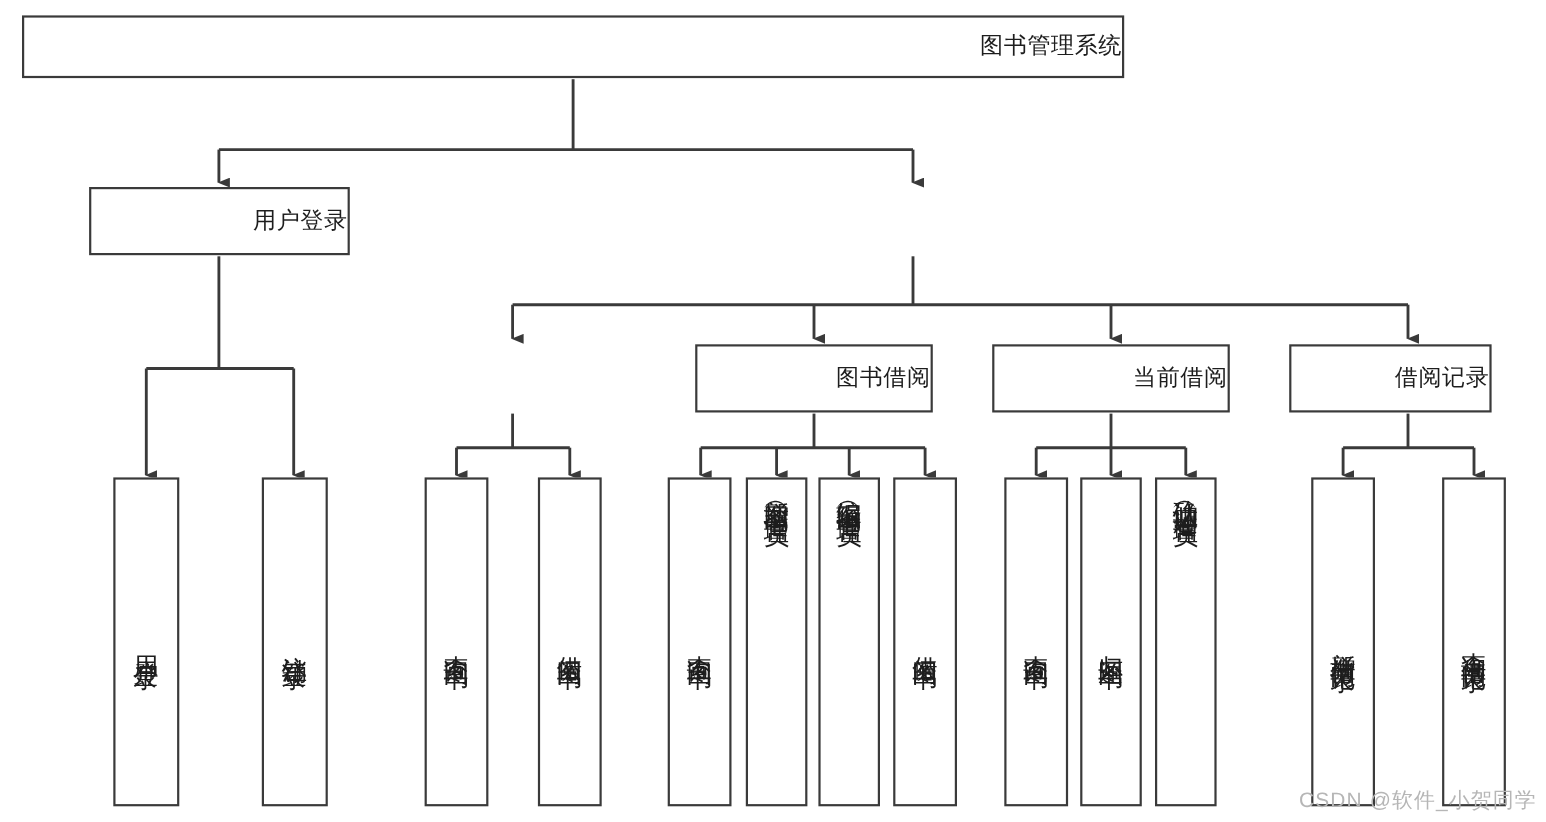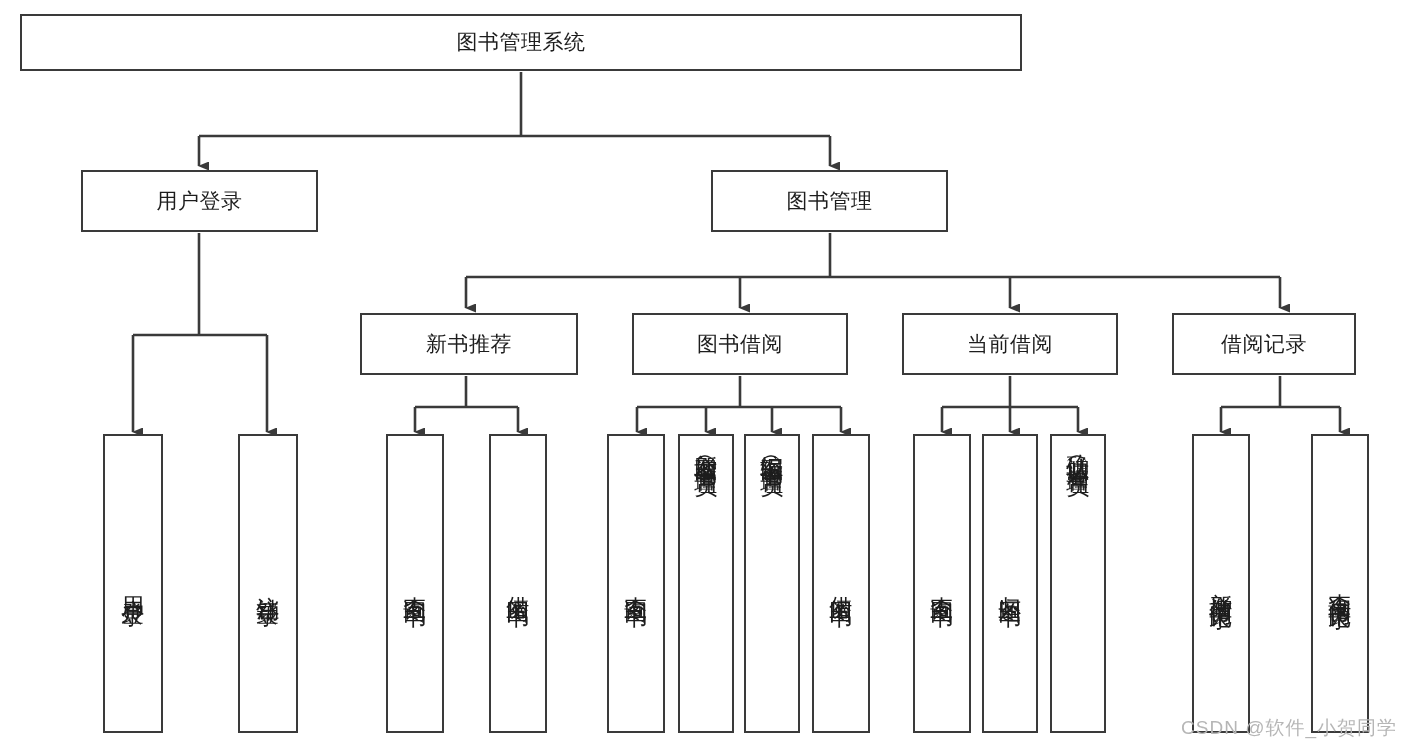--- a/index.html
+++ b/index.html
@@ -24,21 +24,21 @@
     width: 1405px;
     height: 747px;
   }
   .node {
     position: absolute;
     box-sizing: border-box;
     background: #ffffff;
     border: 2px solid #3a3a3a;
     display: flex;
     align-items: center;
-    justify-content: center;
+    justify-content: flex-end;
   }
   .node .label {
     color: #1d1d1d;
     font-size: 21px;
     line-height: 1.15;
     white-space: nowrap;
     letter-spacing: 0.5px;
   }
   .node.leaf .label {
     writing-mode: vertical-rl;
@@ -147,27 +147,21 @@
   </svg>
 
   <div class="node" style="left:20px; top:14px; width:1002px; height:57px;">
     <span class="label">图书管理系统</span>
   </div>
 
   <div class="node" style="left:81px; top:170px; width:237px; height:62px;">
     <span class="label">用户登录</span>
   </div>
 
-  <div class="node" style="left:711px; top:170px; width:237px; height:62px;">
-    <span class="label">图书管理</span>
-  </div>
-
-  <div class="node" style="left:360px; top:313px; width:218px; height:62px;">
-    <span class="label">新书推荐</span>
-  </div>
+
 
   <div class="node" style="left:632px; top:313px; width:216px; height:62px;">
     <span class="label">图书借阅</span>
   </div>
 
   <div class="node" style="left:902px; top:313px; width:216px; height:62px;">
     <span class="label">当前借阅</span>
   </div>
 
   <div class="node" style="left:1172px; top:313px; width:184px; height:62px;">

